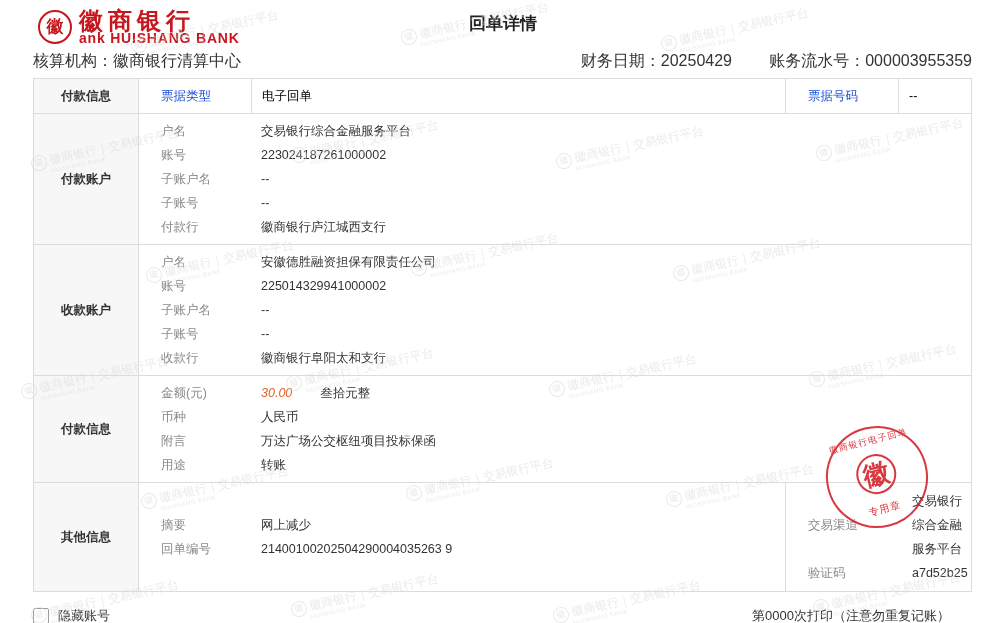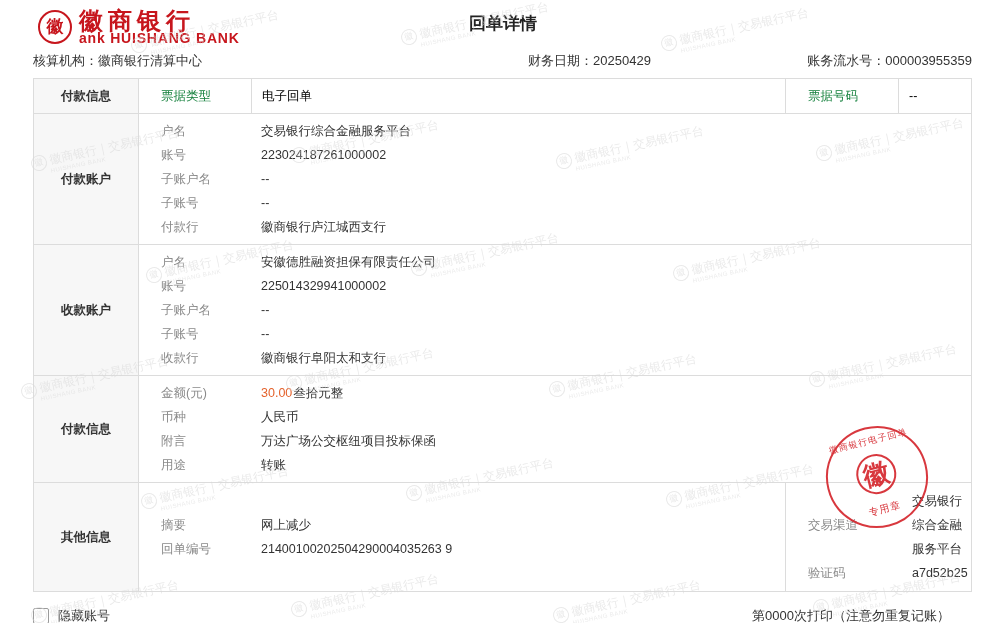--- a/index.html
+++ b/index.html
@@ -110,25 +110,25 @@
     font-weight: bold;
     color: #222;
   }
 
   
   .meta-row {
     display: flex;
     padding: 0 18px 0 33px;
     height: 26px;
     align-items: center;
-    font-size: 13px;
+    font-size: 16px;
     color: #333;
   }
   .meta-left { flex: 0 0 390px; }
-  .meta-center { flex: 1; text-align: center; padding-left: 24px;}
+  .meta-center { flex: 1; text-align: right; padding-left: 24px;}
   .meta-right { flex: 0 0 240px; text-align: right; }
 
   
   .tbl {
     margin: 4px 18px 0 33px;
     border: 1px solid #dcdcdc;
     border-collapse: collapse;
     width: 939px;
     table-layout: fixed;
     position: relative;
@@ -144,21 +144,21 @@
   .sect-head {
     width: 104px;
     text-align: center;
     font-weight: bold;
     color: #333;
     background: #f7f7f7;
     font-size: 13px;
   }
   .sub {
     width: 90px;
-    color: #15803d;
+    color: #1d4ed8;
     padding-left: 22px !important;
     font-size: 12.5px;
   }
   .val {
     color: #000000;
     padding-left: 10px !important;
     font-size: 12.5px;
   }
   .inner {
     width: 100%;
@@ -178,21 +178,22 @@
   }
   .inner td.val {
     color: #333;
     padding-left: 10px;
   }
   .row-head-cell {
     height: 34px;
   }
   .amount {
     color: #e4622c;
-    margin-right: 1px;
+    margin-right: 28px;
+    font-style: italic;
   }
   .amount-cn { color: #333; }
 
   .two-col-left { width: 523px; }
 
   
   .seal {
     position: absolute;
     right: 62px;
     top: 426px;

